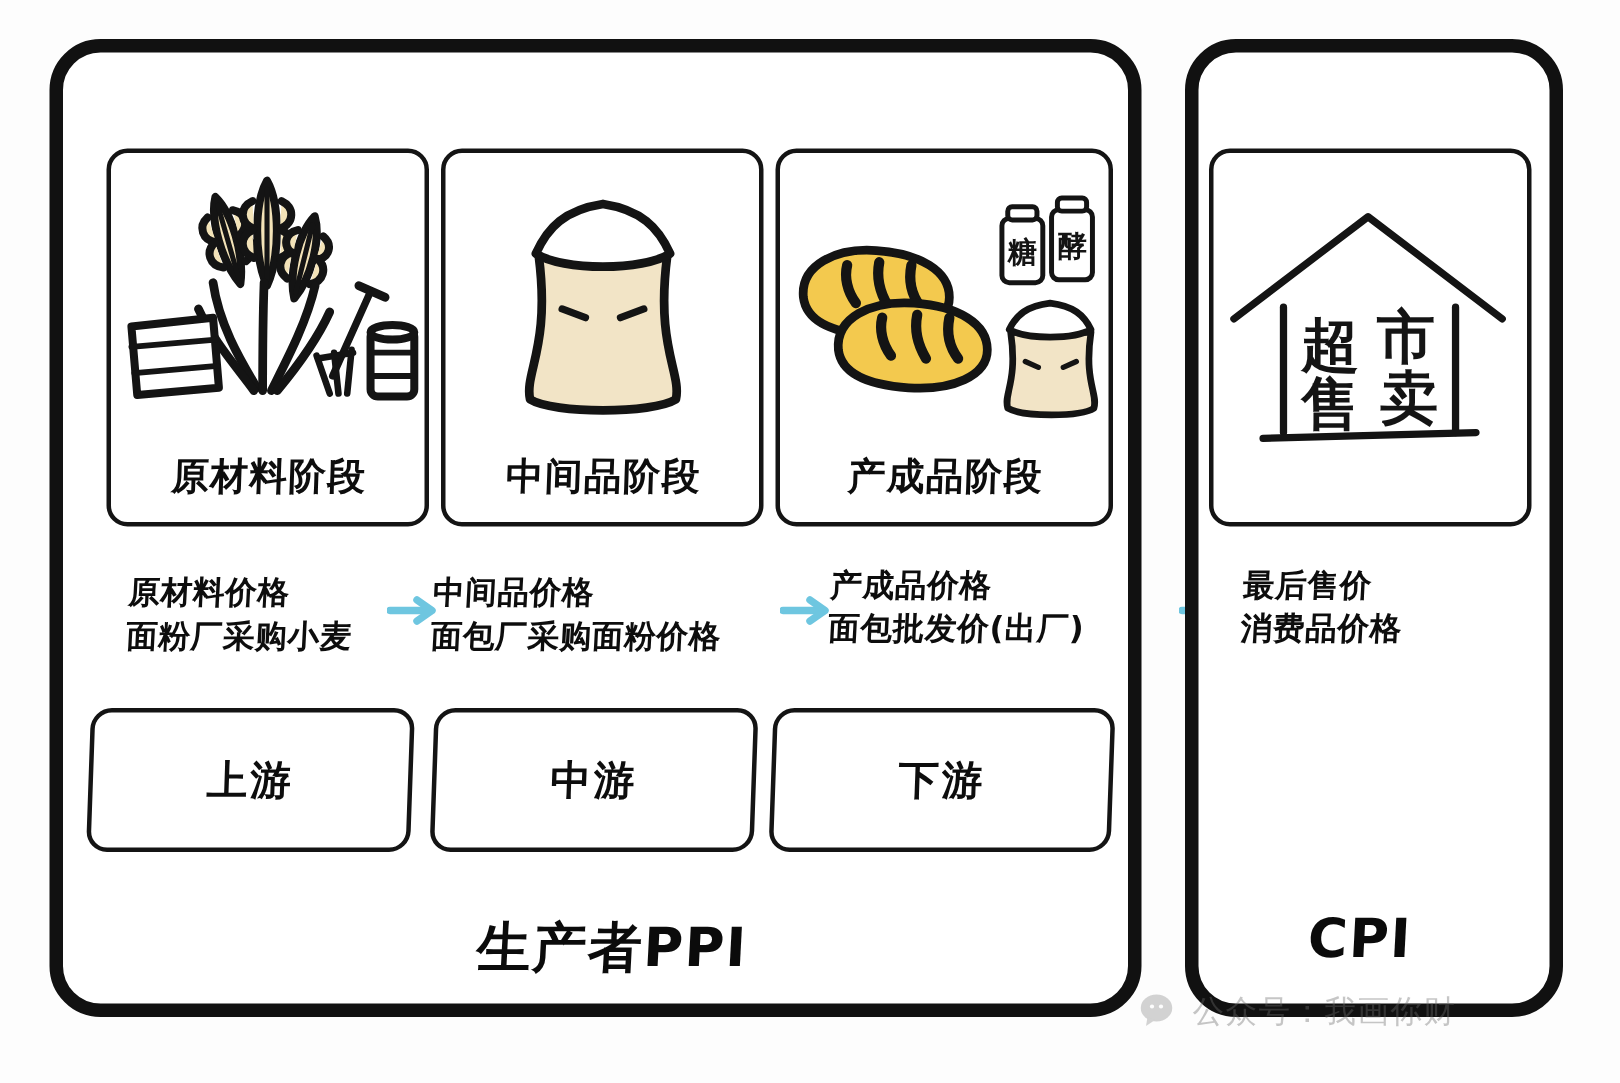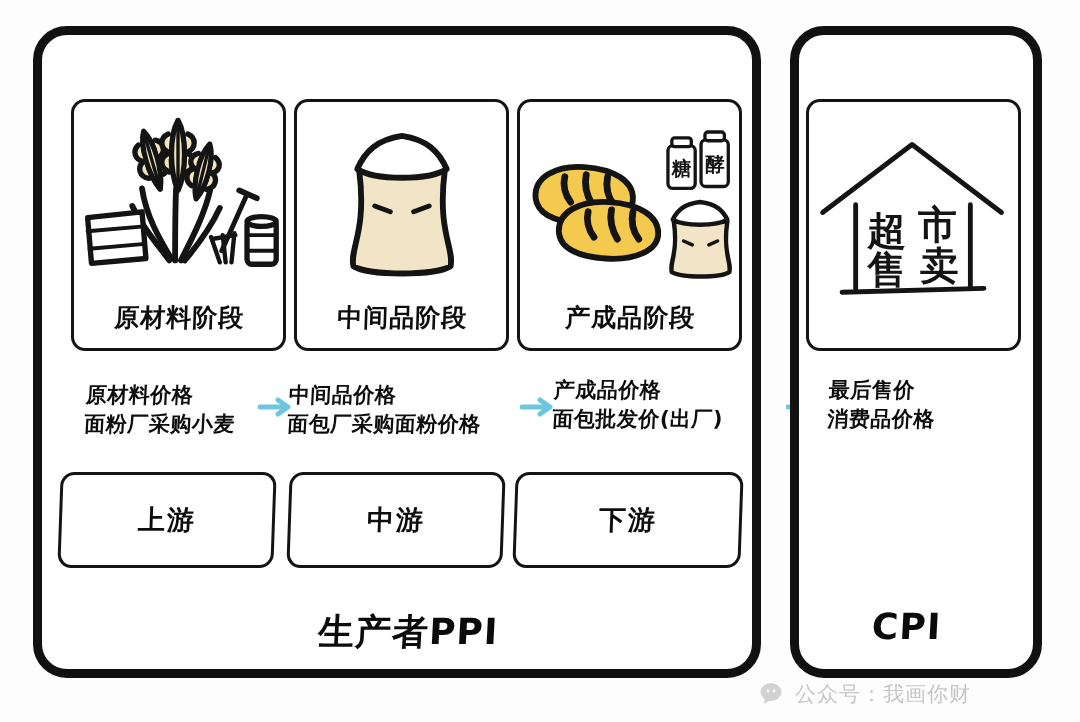--- a/index.html
+++ b/index.html
@@ -95,21 +95,20 @@
     transform:skewX(-3deg);
   }
   #ppi-label{left:318px;top:608px;}
   #cpi-label{left:872px;top:606px;}
 
   
   #watermark{
     position:absolute;left:760px;top:660px;
     display:flex;align-items:center;gap:9px;
     opacity:.38;
-    margin-top:20px;
   }
   #watermark .wm-text{
     font-size:21px;color:#6b6b6b;letter-spacing:1px;white-space:nowrap;
   }
   .wm-icon{width:26px;height:26px;}
 </style>
 </head>
 <body>
 
 <div class="stage">

